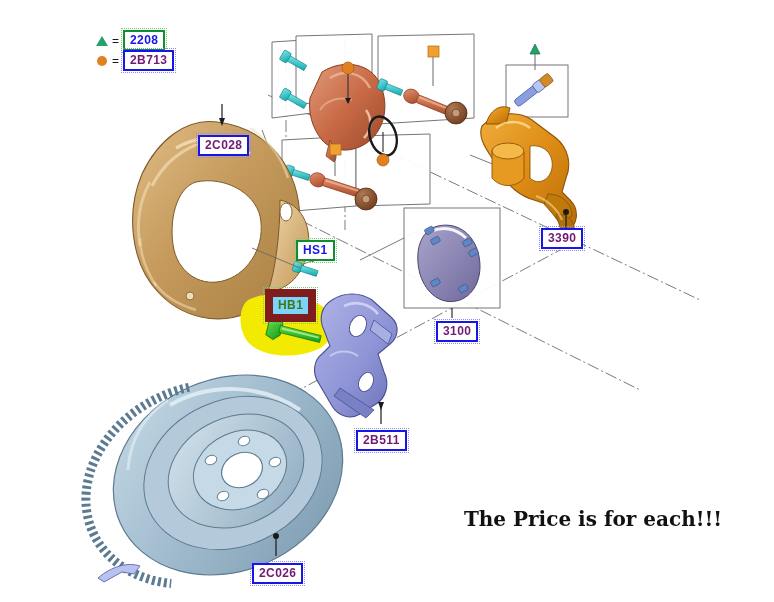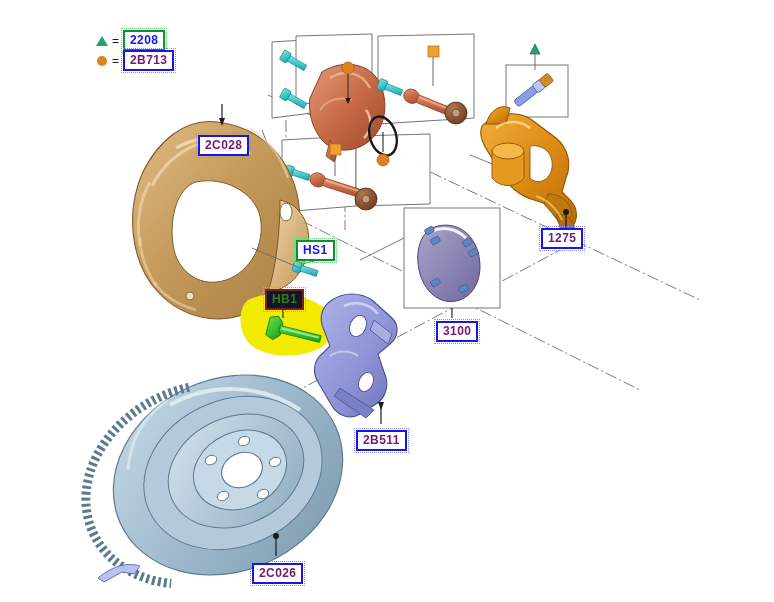--- a/index.html
+++ b/index.html
@@ -77,23 +77,23 @@
     outline: 1px dotted #8f8fe8;
     outline-offset: 1px;
   }
   .tag.green {
     color: #1616e8;
     border: 2px solid #0f8f2f;
     outline: 1px dotted #6fcf7f;
     outline-offset: 1px;
   }
   .tag.green.on-yellow {
-    background: #0f172a;
+    background: #7dd3fc;
     color: #3a7a16;
-    border: 2px solid #7f1d1d;
+    border: 8px solid #7f1d1d;
   }
 
   
   .partno {
     position: absolute;
     left: 428px;
     top: 453px;
     width: 330px;
     text-align: center;
     font-family: "DejaVu Sans", sans-serif;
@@ -439,22 +439,23 @@
       <span class="tag blue" style="position:relative;left:0;top:0;">2B713</span>
     </div>
   </div>
 
   <div class="tag blue" style="left:198px; top:95px;margin-top:40px;">2C028</div>
 
   <div class="tag green" style="left:296px; top:240px;">HS1</div>
 
   <div class="tag green on-yellow" style="left:265px; top:289px;">HB1</div>
 
-  <div class="tag blue" style="left:541px; top:228px;">1275</div>
+  <div class="tag blue" style="left:541px; top:228px;">3390</div>
 
   <div class="tag blue" style="left:436px; top:321px;">3100</div>
 
   <div class="tag blue" style="left:356px; top:430px;">2B511</div>
 
   <div class="tag blue" style="left:252px; top:563px;text-align:right;">2C026</div>
 
+  <div class="pricenote">The Price is for each!!!</div>
 
 </div>
 
 </body></html>

